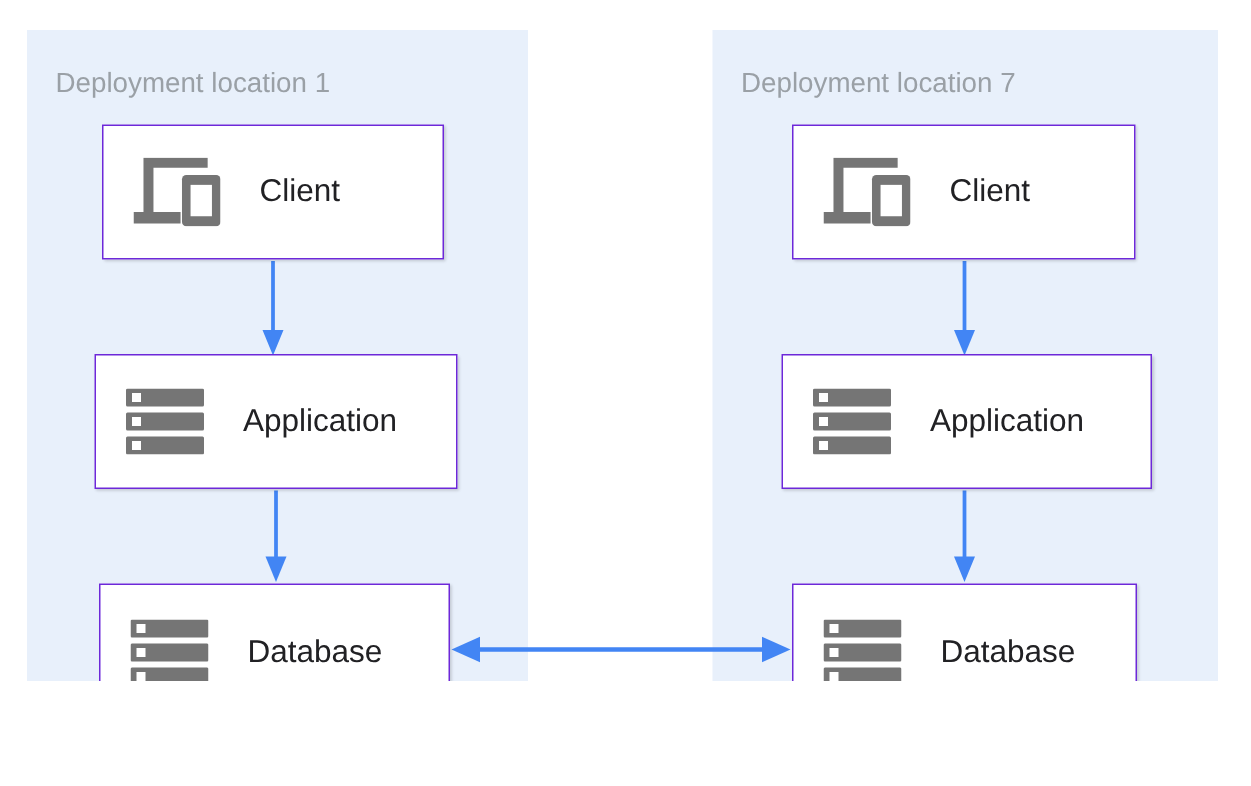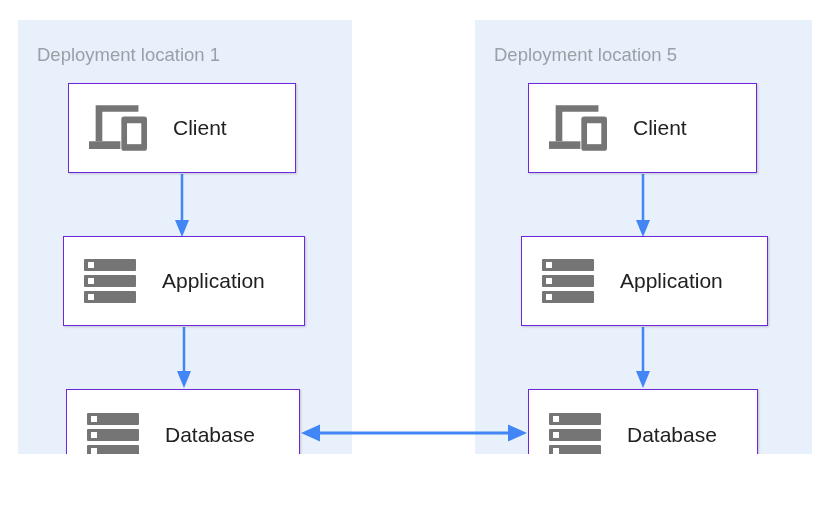--- a/index.html
+++ b/index.html
@@ -61,21 +61,21 @@
 </style>
 </head>
 <body>
 
 <div class="canvas">
 
   <div class="group group-left">
     <div class="group-title">Deployment location 1</div>
   </div>
   <div class="group group-right">
-    <div class="group-title">Deployment location 5</div>
+    <div class="group-title">Deployment location 7</div>
   </div>
 
   <svg class="edges" viewBox="0 0 834 524" xmlns="http://www.w3.org/2000/svg">
 
     <g>
       <line x1="182" y1="174" x2="182" y2="224" stroke="#4285f4" stroke-width="2.5"></line>
       <polygon points="175,220 189,220 182,237" fill="#4285f4"></polygon>
     </g>
 
     <g>

